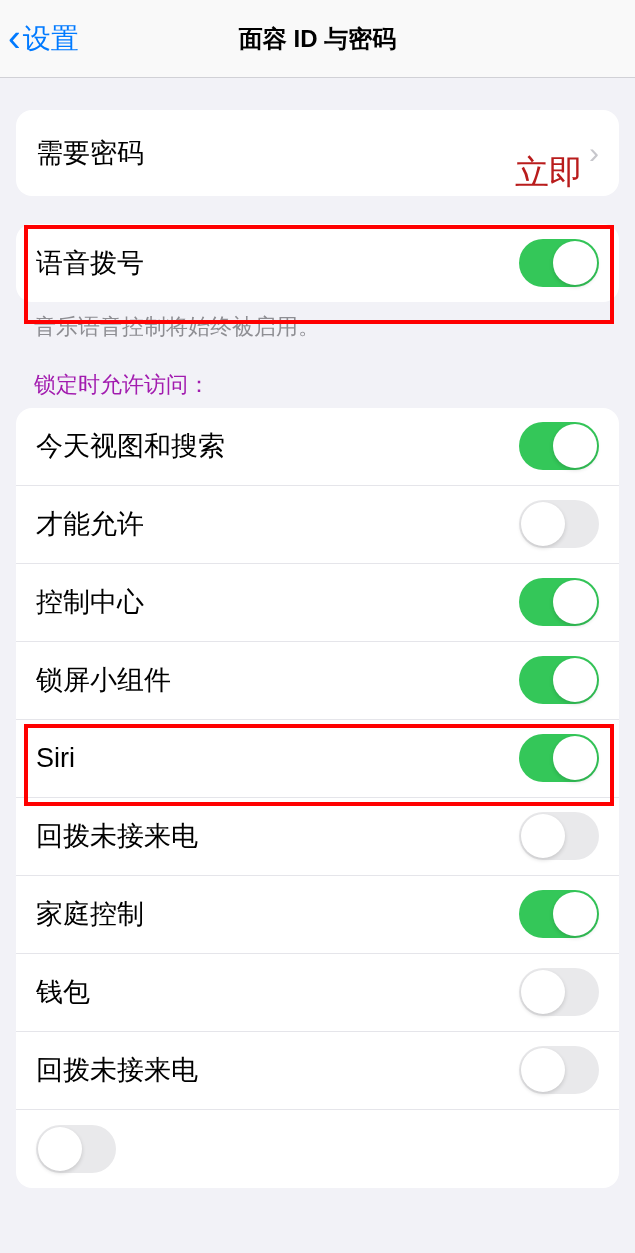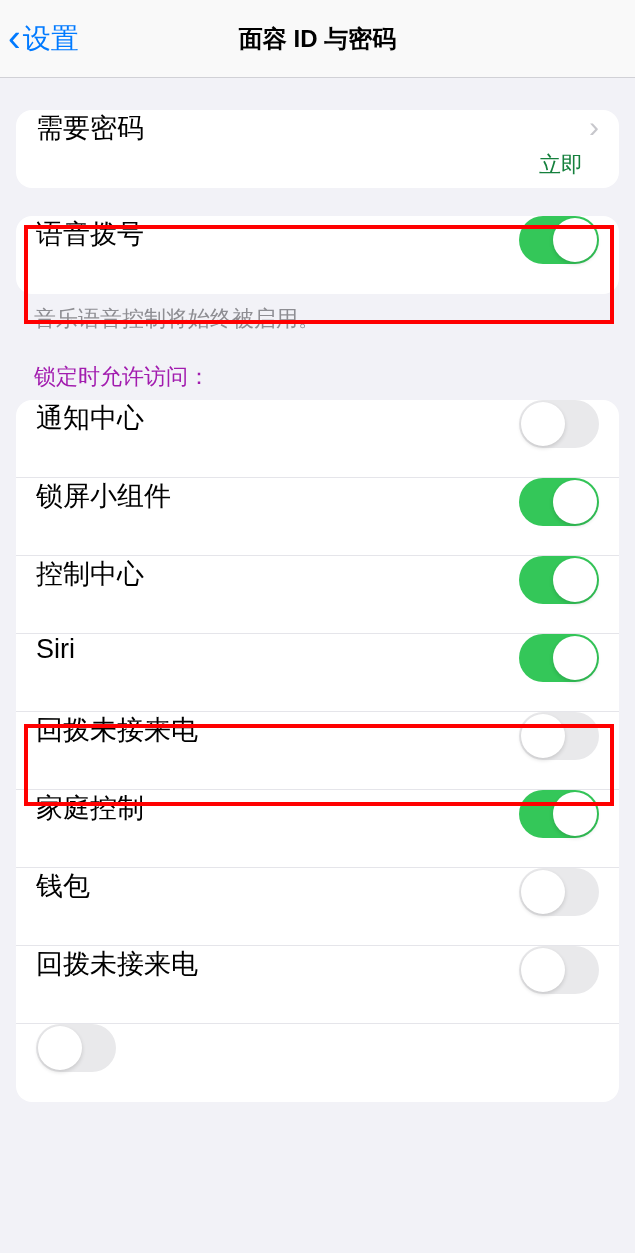--- a/index.html
+++ b/index.html
@@ -52,37 +52,37 @@
       margin: 28px 16px 0 16px;
       background: #fff;
       border-radius: 16px;
       overflow: hidden;
     }
     .group.first {
       margin-top: 32px;
     }
     .row {
       display: flex;
-      align-items: flex-start;
+      align-items: center;
       min-height: 78px;
       padding: 0 20px;
       border-bottom: 1px solid #e5e5ea;
       position: relative;
     }
     .row:last-child {
       border-bottom: none;
     }
     .row-label {
       flex: 1;
       font-size: 27px;
       color: #000;
     }
     .row-value {
-      font-size: 22px;
-      color: #15803d;
+      font-size: 34px;
+      color: #b91c1c;
       margin-right: 6px;
       margin-top: 40px;
     }
     .chevron-right {
       color: #c7c7cc;
       font-size: 30px;
       font-weight: 300;
     }
     .toggle {
       width: 80px;
@@ -170,33 +170,39 @@
         <div class="toggle-knob"></div>
       </div>
     </div>
   </div>
   <div class="footer-text">音乐语音控制将始终被启用。</div>
 
   <div class="header-text">锁定时允许访问：</div>
 
   <div class="group" style="margin-top:0" id="allow-access-group">
       <div class="row">
-        <div class="row-label">通知中心</div>
-        <div class="toggle off">
+        <div class="row-label">今天视图和搜索</div>
+        <div class="toggle on">
+          <div class="toggle-knob"></div>
+        </div>
+      </div>
+      <div class="row">
+        <div class="row-label">才能允许</div>
+        <div class="toggle off">
+          <div class="toggle-knob"></div>
+        </div>
+      </div>
+      <div class="row">
+        <div class="row-label">控制中心</div>
+        <div class="toggle on">
           <div class="toggle-knob"></div>
         </div>
       </div>
       <div class="row">
         <div class="row-label">锁屏小组件</div>
-        <div class="toggle on">
-          <div class="toggle-knob"></div>
-        </div>
-      </div>
-      <div class="row">
-        <div class="row-label">控制中心</div>
         <div class="toggle on">
           <div class="toggle-knob"></div>
         </div>
       </div>
       <div class="row">
         <div class="row-label">Siri</div>
         <div class="toggle on">
           <div class="toggle-knob"></div>
         </div>
       </div>

